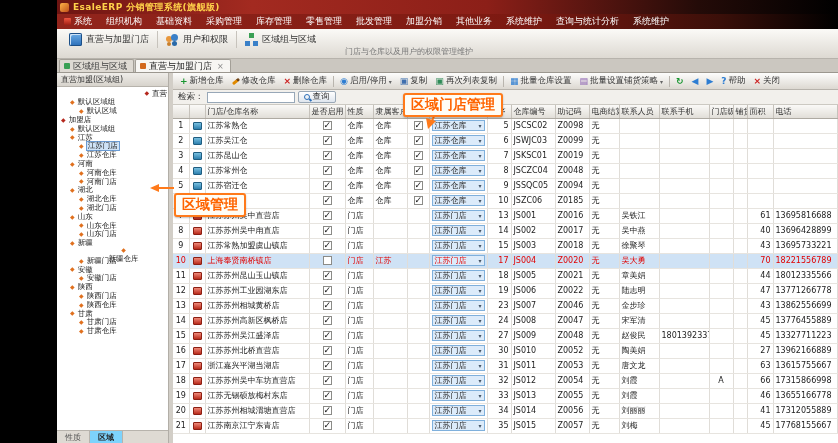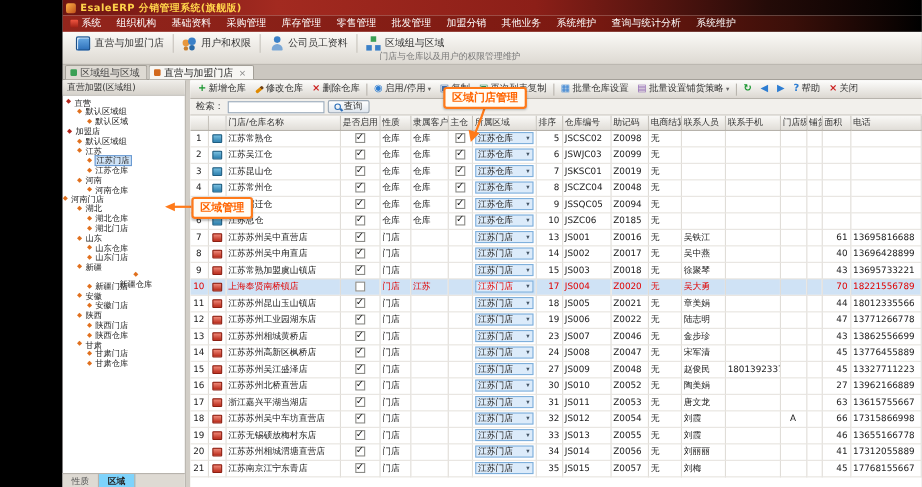--- a/index.html
+++ b/index.html
@@ -69,21 +69,21 @@
 tr.sel td{background:#cfe2f5;}
 tr.red td{color:#e00000;}
 .c{text-align:center;}.r{text-align:right;}
 .cb{display:inline-block;width:9px;height:9px;border:1px solid #8b8b87;background:#fff;position:relative;vertical-align:middle;}
 .cb.checked::after{content:"\2713";position:absolute;left:0;top:-2px;font-size:9px;color:#111;}
 .combo{height:11px;background:#dcebfa;border:1px solid #7fb0dc;display:flex;align-items:center;justify-content:space-between;padding:0 2px;font-size:8px;}
 .combo .car{font-size:6px;color:#456;}
 .wh-ic{display:inline-block;width:9px;height:8px;background:linear-gradient(#79c0e0,#2d7fae);border:1px solid #1f5d80;border-radius:1px;vertical-align:middle;}
 .st-ic{display:inline-block;width:9px;height:8px;background:linear-gradient(#ef8a7a,#b92a1a);border:1px solid #8c1f12;border-radius:1px;vertical-align:middle;}
 
-.callout{position:absolute;z-index:50;border:2px solid #ff7a1a;background:#fffdf6;color:#ff6400;font-size:10px;font-weight:bold;padding:1px 6px;border-radius:3px;box-shadow:0 1px 2px rgba(0,0,0,.25);white-space:nowrap;}
+.callout{position:absolute;z-index:50;border:2px solid #ff7a1a;background:#fffdf6;color:#ff6400;font-size:14px;font-weight:bold;padding:1px 6px;border-radius:3px;box-shadow:0 1px 2px rgba(0,0,0,.25);white-space:nowrap;margin-top:14px;}
 #callout-stores{left:403px;top:79px;}
 #callout-regions{left:174px;top:179px;}
 #arrows{position:absolute;left:0;top:0;width:838px;height:443px;z-index:49;pointer-events:none;}
 </style>
 </head>
 <body>
 
 <div id="app">
   <div class="titlebar">
     <span class="title-ico"></span>
@@ -100,34 +100,33 @@
       <span class="menu-item">加盟分销</span>
       <span class="menu-item">其他业务</span>
       <span class="menu-item">系统维护</span>
       <span class="menu-item">查询与统计分析</span>
       <span class="menu-item">系统维护</span>
     </div>
   <div class="ribbon">
     <div class="rb-row">
         <div class="rb"><span class="ric ric-store"></span>直营与加盟门店</div>
         <div class="rb"><span class="ric ric-users"></span>用户和权限</div>
-        <div class="rb"><span class="ric ric-staff"></span>公司员工资料</div>
         <div class="rb"><span class="ric ric-org"></span>区域组与区域</div>
       </div>
     <div class="ribbon-caption">门店与仓库以及用户的权限管理维护</div>
   </div>
   <div class="tabbar">
       <div class="tab"><span class="tab-ico" style="background: rgb(58, 160, 85);"></span>区域组与区域</div>
       <div class="tab active"><span class="tab-ico" style="background: rgb(210, 105, 30);"></span>直营与加盟门店<span class="x">×</span></div>
     </div>
   <div class="main">
     <div class="sidebar">
       <div class="side-header">直营加盟(区域组)</div>
       <div class="tree">
-          <div class="tnode" style="padding-left: 3px;">
+          <div class="tnode" style="padding-left: 3px; justify-content: flex-end;">
             <span class="dia" style="color: rgb(181, 39, 29);">◆</span>
             <span class="lbl">直营</span>
           </div>
           <div class="tnode" style="padding-left: 13px;">
             <span class="dia" style="color: rgb(224, 112, 30);">◆</span>
             <span class="lbl">默认区域组</span>
           </div>
           <div class="tnode" style="padding-left: 22px;">
             <span class="dia" style="color: rgb(224, 112, 30);">◆</span>
             <span class="lbl">默认区域</span>
@@ -153,21 +152,21 @@
             <span class="lbl">江苏仓库</span>
           </div>
           <div class="tnode" style="padding-left: 13px;">
             <span class="dia" style="color: rgb(224, 112, 30);">◆</span>
             <span class="lbl">河南</span>
           </div>
           <div class="tnode" style="padding-left: 22px;">
             <span class="dia" style="color: rgb(224, 112, 30);">◆</span>
             <span class="lbl">河南仓库</span>
           </div>
-          <div class="tnode" style="">
+          <div class="tnode" style="padding-left: 22px;">
             <span class="dia" style="color: rgb(224, 112, 30);">◆</span>
             <span class="lbl">河南门店</span>
           </div>
           <div class="tnode" style="padding-left: 13px;">
             <span class="dia" style="color: rgb(224, 112, 30);">◆</span>
             <span class="lbl">湖北</span>
           </div>
           <div class="tnode" style="padding-left: 22px;">
             <span class="dia" style="color: rgb(224, 112, 30);">◆</span>
             <span class="lbl">湖北仓库</span>

